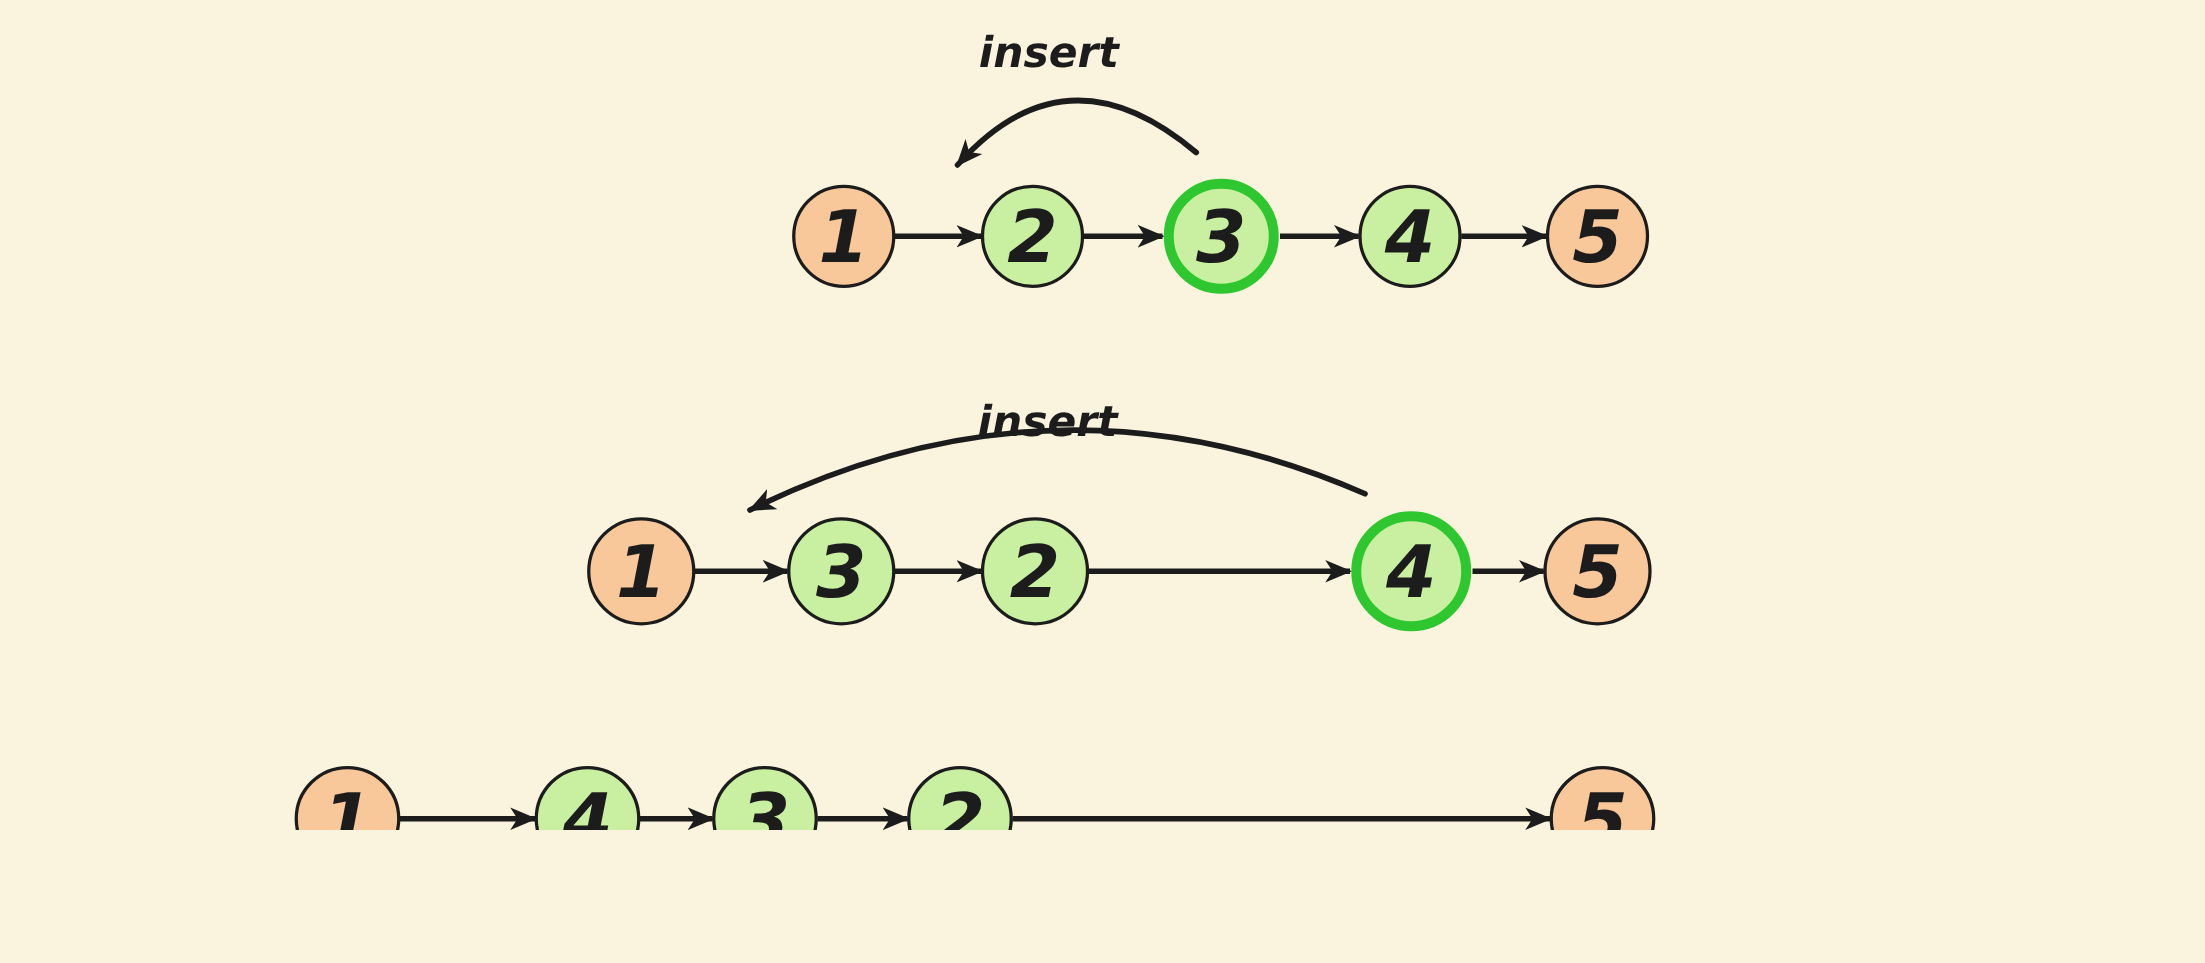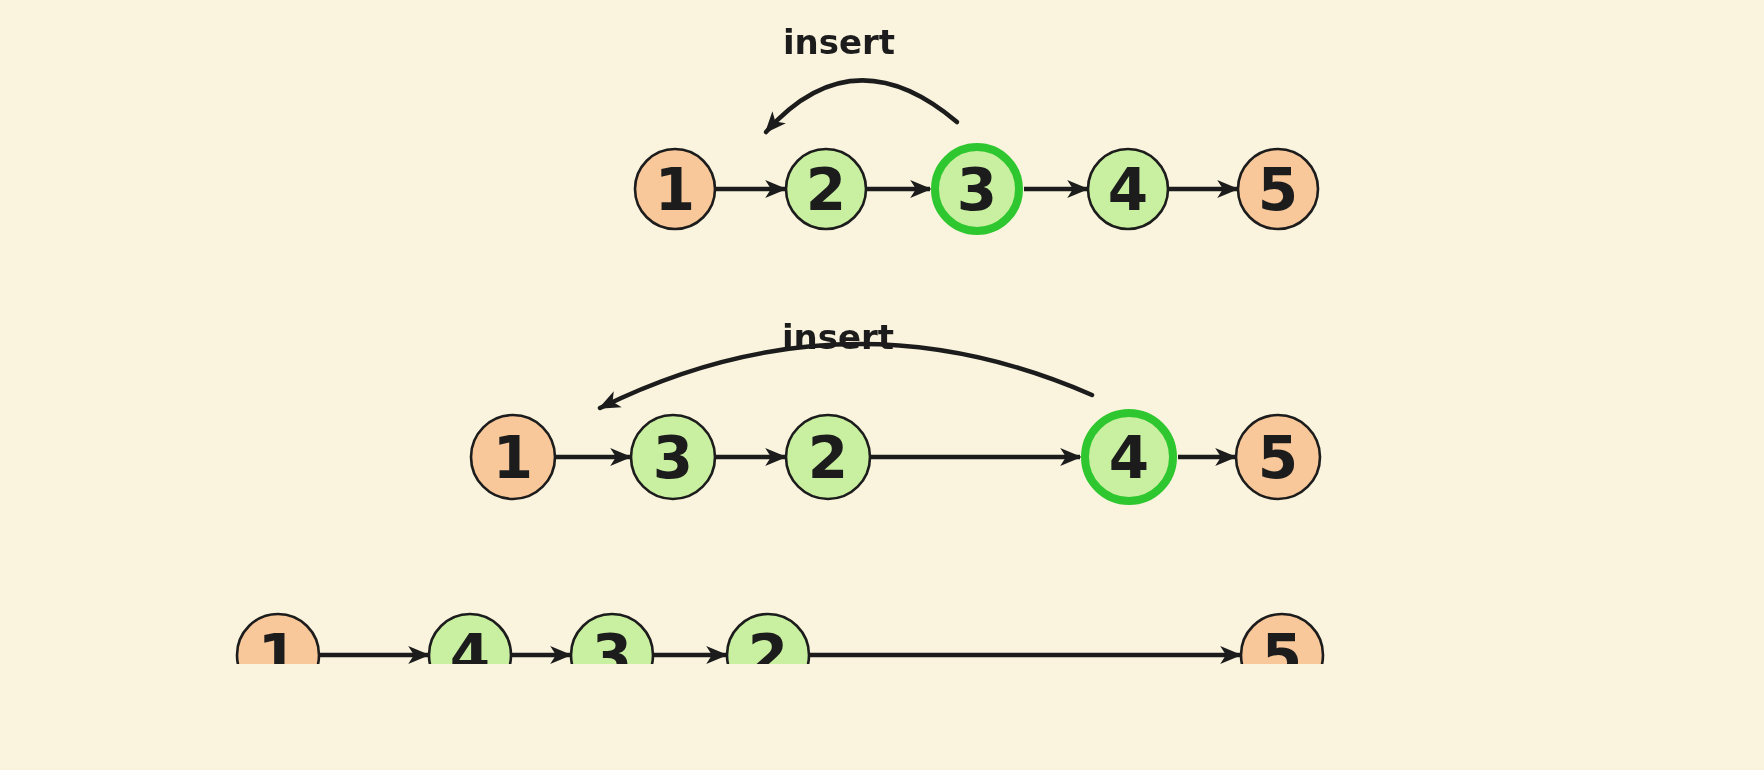--- a/index.html
+++ b/index.html
@@ -6,20 +6,21 @@
     margin: 0;
     padding: 0;
     background: #faf4de;
     font-family: "DejaVu Sans", "Liberation Sans", sans-serif;
   }
   #stage {
     position: relative;
     width: 1764px;
     height: 664px;
     overflow: hidden;
+    font-style: italic;
   }
   svg { display: block; }
   .node-value {
     font-family: "DejaVu Sans", "Liberation Sans", sans-serif;
     font-weight: 700;
     font-size: 58px;
   }
   .insert-label {
     font-family: "DejaVu Sans", "Liberation Sans", sans-serif;
     font-weight: 700;

